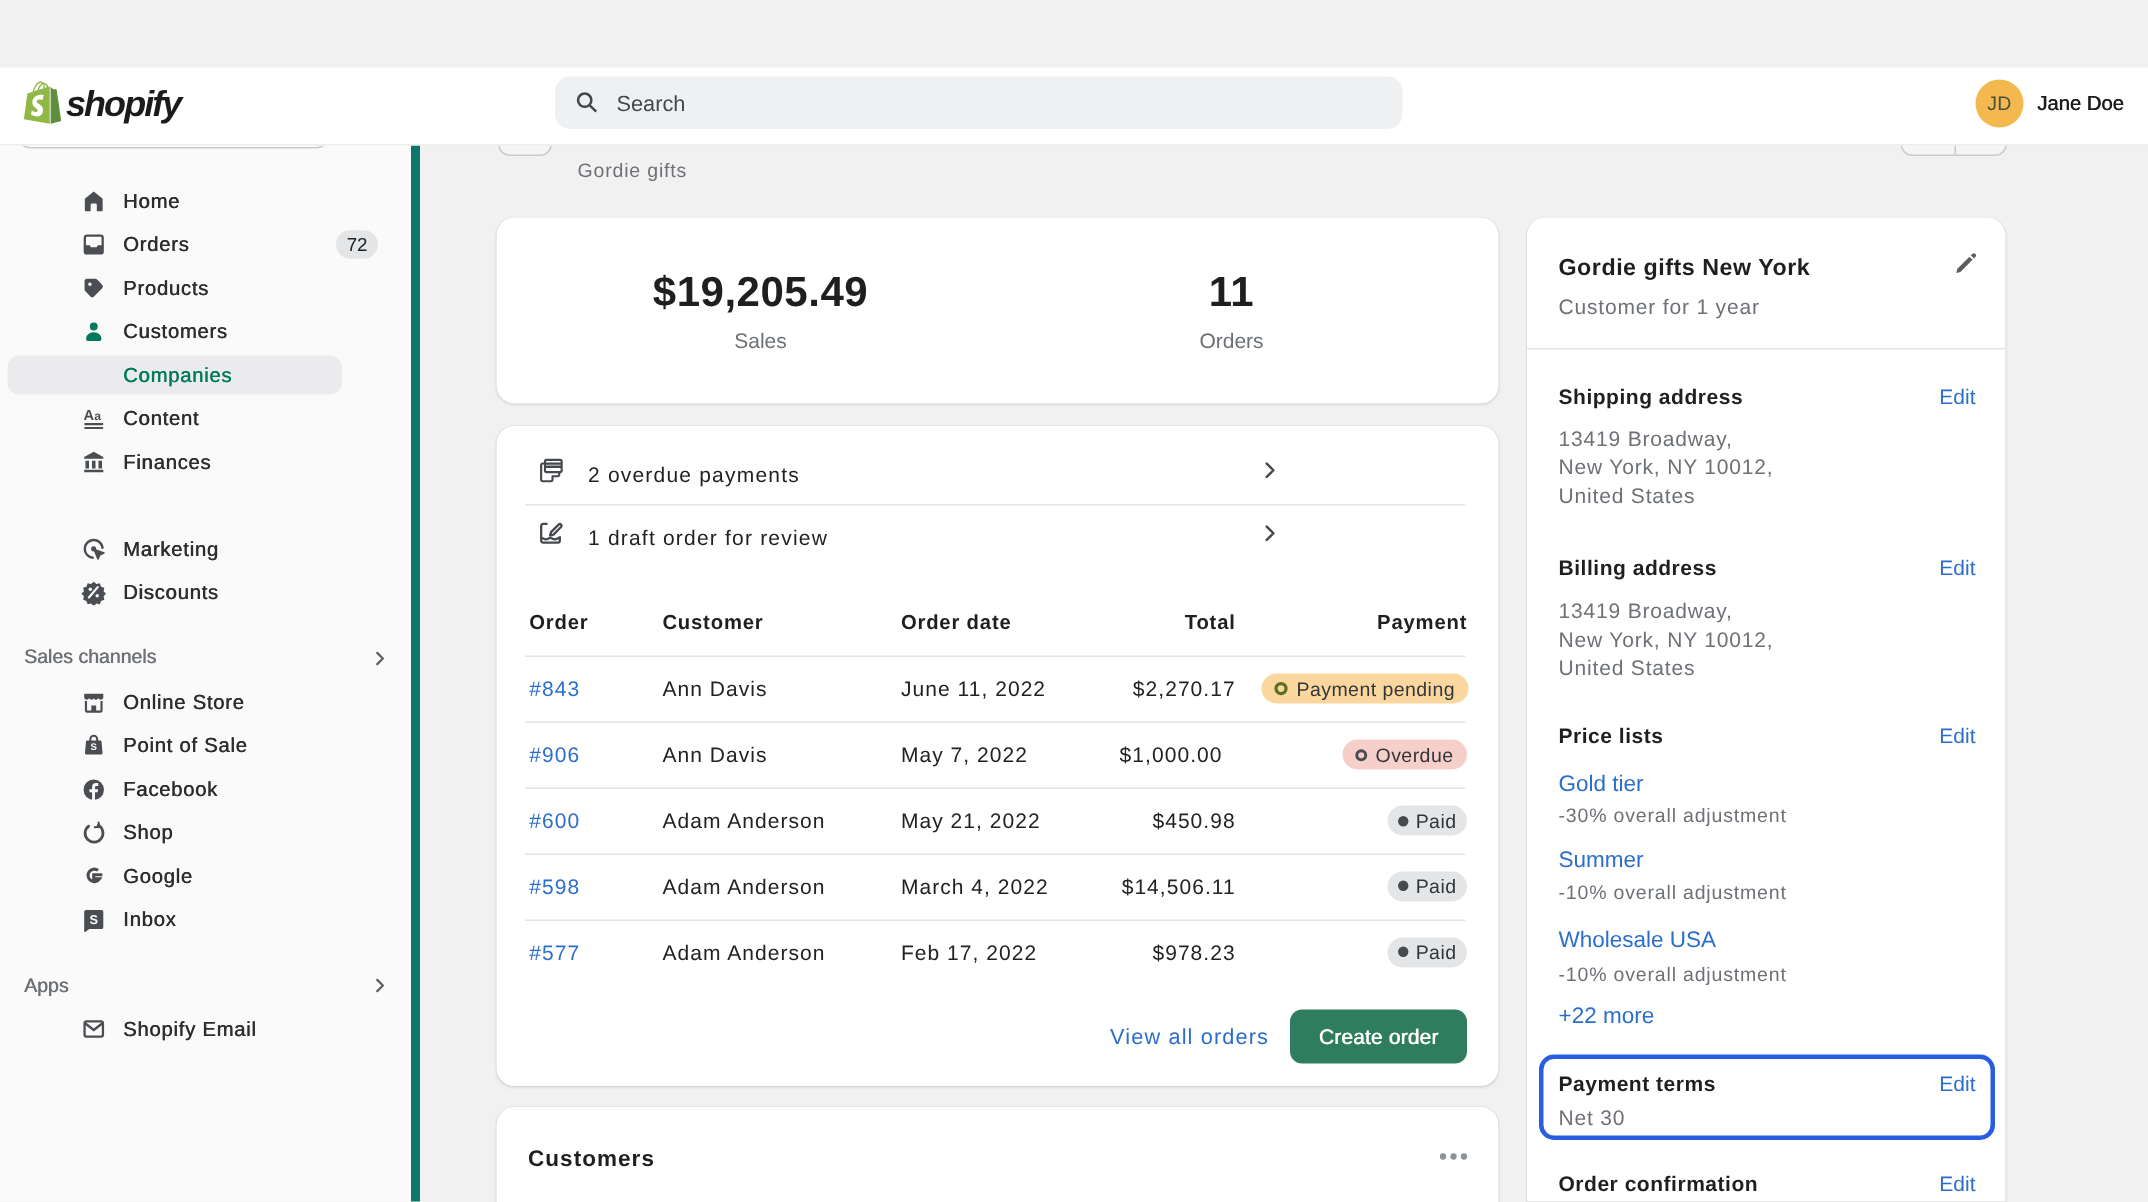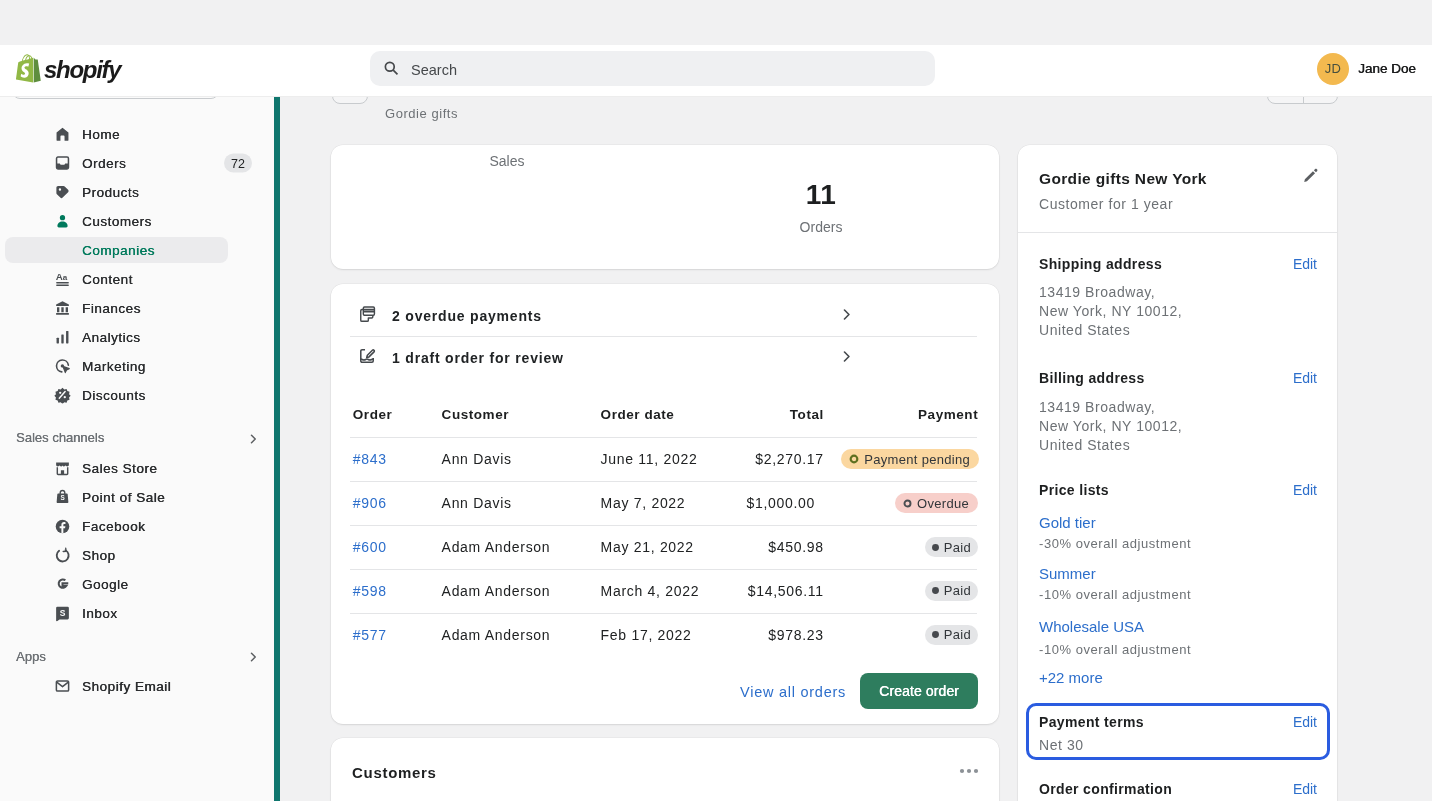--- a/index.html
+++ b/index.html
@@ -32,21 +32,21 @@
 #notes { position:absolute; left:1209px; top:78px; font-size:14px; font-weight:400; text-shadow:0.45px 0 0 currentColor; letter-spacing:0.3px; color:#25282a; }
 #pager { position:absolute; left:1267px; top:68px; width:71px; height:36px; border:1px solid #c8cbce; border-radius:8px; background:#f5f5f6; }
 #pager .div { position:absolute; left:35px; top:0; width:1px; height:34px; background:#c8cbce; }
 
 .card { position:absolute; background:#fff; border-radius:12px; box-shadow:0 0 0 0.5px rgba(0,0,0,0.06), 0 1px 2px rgba(0,0,0,0.09); }
 #card1 { left:331px; top:145px; width:668px; height:124px; }
 .stat { position:absolute; top:0; width:334px; text-align:center; }
 .stat .n { margin-top:33.5px; font-size:28px; font-weight:bold; color:#1d1f20; letter-spacing:0.35px; }
 .stat .l { margin-top:8px; font-size:14px; color:#6d7175; }
 #card2 { left:331px; top:284px; width:668px; height:440px; }
-.alertrow { position:absolute; left:0; width:548px; height:52px;font-weight:bold; }
+.alertrow { position:absolute; left:0; width:548px; height:52px; }
 .alertrow .ic { position:absolute; left:27px; top:50%; transform:translateY(-50%); }
 .alertrow .tx { position:absolute; left:61px; top:50%; transform:translateY(-50%); font-size:14px; letter-spacing:0.8px; color:#202325; }
 .alertrow .ch { position:absolute; right:26px; top:50%; transform:translateY(-50%); }
 .hdiv { position:absolute; left:19px; width:627px; height:1px; background:#e4e5e7; }
 
 .th { position:absolute; font-size:13.5px; font-weight:bold; color:#1d1f20; }
 .td { position:absolute; font-size:14px; color:#202223; white-space:nowrap; }
 .td.link { color:#2c6ecb; }
 .r { text-align:right; }
 .badgepill { position:absolute; height:20px; border-radius:10px; display:flex; align-items:center; font-size:13px; letter-spacing:0.3px; color:#32363a; padding:0 9px 0 8px; }
@@ -143,30 +143,20 @@
     <span class="lb">Content</span>
   </div>
   <div class="nav" style="top:241.5px">
     <span class="ic">
         <svg width="17" height="17" viewBox="0 0 20 20" fill="#4a4e52">
           <path d="M10 2 2.5 6v1.5h15V6L10 2zM3.5 9h2.8v6H3.5zM8.6 9h2.8v6H8.6zM13.7 9h2.8v6h-2.8zM2.5 16h15v2h-15z"></path>
         </svg>
       </span>
     <span class="lb">Finances</span>
   </div>
-  <div class="nav" style="top:270.5px">
-    <span class="ic">
-        <svg width="17" height="17" viewBox="0 0 20 20" fill="#4a4e52">
-          <rect x="3" y="11" width="2.8" height="6.5" rx="0.6"></rect>
-          <rect x="8.6" y="7" width="2.8" height="10.5" rx="0.6"></rect>
-          <rect x="14.2" y="3" width="2.8" height="14.5" rx="0.6"></rect>
-        </svg>
-      </span>
-    <span class="lb">Analytics</span>
-  </div>
   <div class="nav" style="top:299.5px">
     <span class="ic">
         <svg width="17" height="17" viewBox="0 0 20 20" fill="none">
           <path d="M16.9 9a7 7 0 1 0-7.7 7.9" stroke="#4a4e52" stroke-width="1.9" stroke-linecap="round"></path>
           <circle cx="9.9" cy="9.9" r="2" fill="#4a4e52"></circle>
           <path d="M10.4 10.4l7.6 2.7-3.2 1.5-1.5 3.2z" fill="#4a4e52" stroke="#4a4e52" stroke-width="1.3" stroke-linejoin="round"></path>
         </svg>
       </span>
     <span class="lb">Marketing</span>
   </div>
@@ -186,21 +176,21 @@
       <path d="M6 3l5 5-5 5"></path>
     </svg>
   <div class="nav" style="top:402px">
     <span class="ic">
         <svg width="18" height="18" viewBox="0 0 20 20">
           <path fill="#4a4e52" d="M2.5 3h15v2.6c0 1.1-.9 2-2 2-.8 0-1.6-.5-1.9-1.3-.3.8-1 1.3-1.9 1.3-.8 0-1.4-.5-1.7-1.2-.3.7-.9 1.2-1.7 1.2-.9 0-1.6-.5-1.9-1.3C6.1 7.1 5.3 7.6 4.5 7.6c-1.1 0-2-.9-2-2z"></path>
           <path fill="none" stroke="#4a4e52" stroke-width="1.7" d="M3.9 8.6v7.5c0 .5.4.9.9.9h10.4c.5 0 .9-.4.9-.9V8.6"></path>
           <path fill="#4a4e52" d="M8.1 12.2h3.8V17H8.1z"></path>
         </svg>
       </span>
-    <span class="lb">Sales Store</span>
+    <span class="lb">Online Store</span>
   </div>
   <div class="nav" style="top:431px">
     <span class="ic">
         <svg width="17" height="17" viewBox="0 0 20 20" fill="#4a4e52">
           <path d="M6.5 6V5a3.5 3.5 0 0 1 7 0v1h1.6a1 1 0 0 1 1 .9l.8 9a1 1 0 0 1-1 1.1H4.1a1 1 0 0 1-1-1.1l.8-9a1 1 0 0 1 1-.9h1.6zm1.6 0h3.8V5a1.9 1.9 0 0 0-3.8 0v1z"></path>
           <text x="10" y="13.6" font-size="7.5" font-weight="bold" fill="#fafafa" text-anchor="middle" font-family="Liberation Sans">S</text>
         </svg>
       </span>
     <span class="lb">Point of Sale</span>
   </div>
@@ -268,20 +258,21 @@
   <svg width="14" height="14" viewBox="0 0 16 16" style="position:absolute;left:11px;top:10px" fill="none" stroke="#3a3f44" stroke-width="2" stroke-linecap="round" stroke-linejoin="round">
       <path d="M10 2 4 8l6 6"></path>
     </svg>
   <svg width="14" height="14" viewBox="0 0 16 16" style="position:absolute;left:46px;top:10px" fill="none" stroke="#3a3f44" stroke-width="2" stroke-linecap="round" stroke-linejoin="round">
       <path d="M6 2 12 8l-6 6"></path>
     </svg>
 </div>
 
 <div class="card" id="card1">
   <div class="stat" style="left:9px">
+      <div class="n">$19,205.49</div>
       <div class="l">Sales</div>
     </div>
   <div class="stat" style="left:323px">
       <div class="n">11</div>
       <div class="l">Orders</div>
     </div>
 </div>
 
 <div class="card" id="card2">
   <div class="alertrow" style="top:12px;height:40px">

